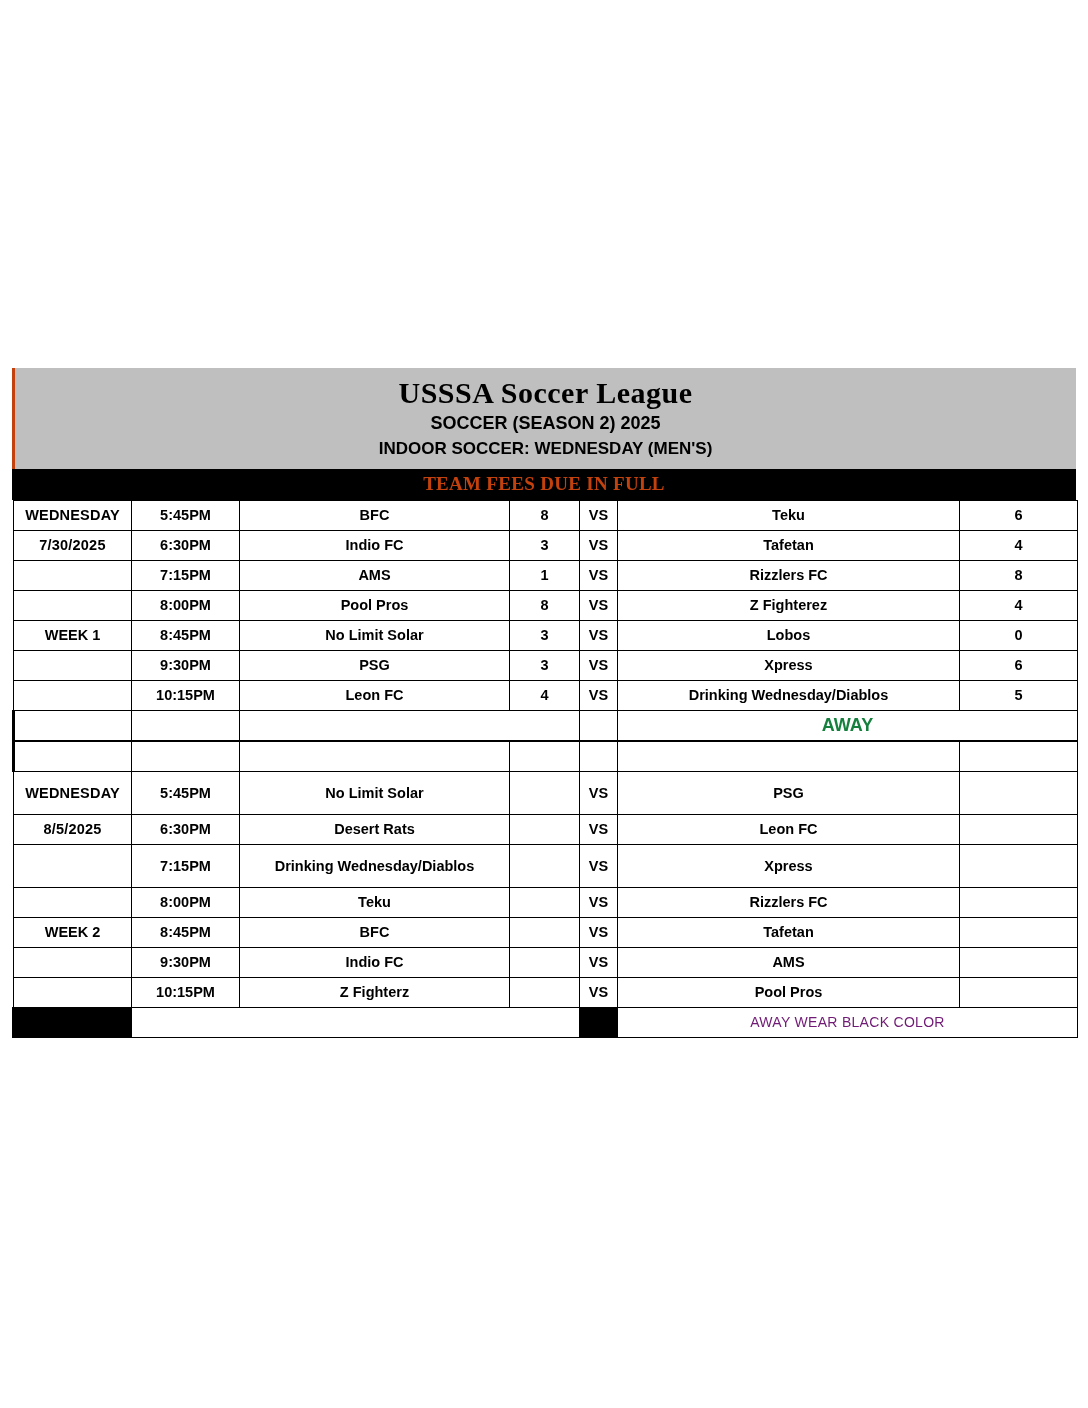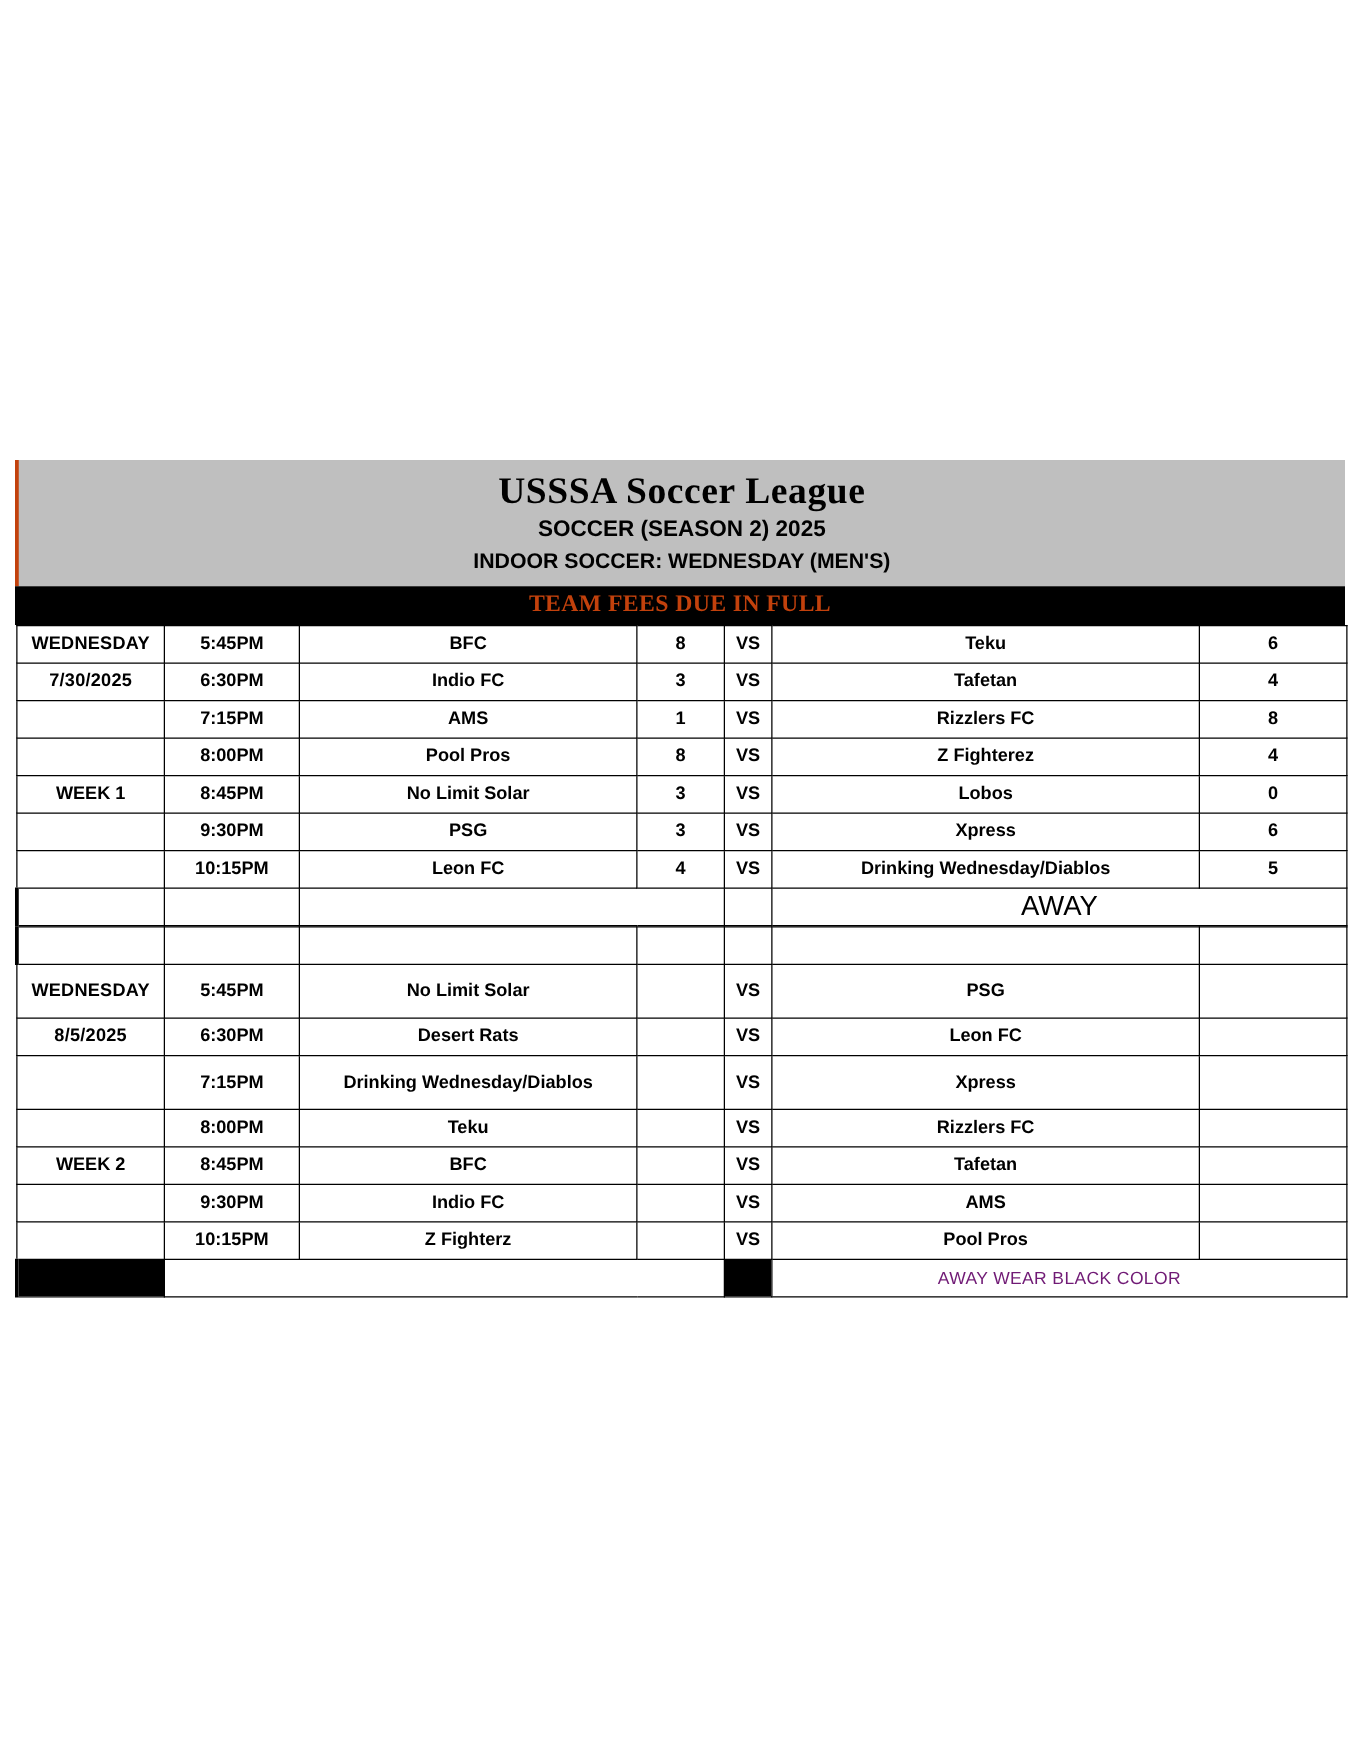--- a/index.html
+++ b/index.html
@@ -114,23 +114,23 @@
     background: #000000;
     border: 1px solid #000;
     height: 26px;
   }
   .labelband .lbl-home {
     color: #ffffff;
     font-size: 18px;
     font-weight: bold;
   }
   .labelband .lbl-away {
-    color: #000000;
-    font-size: 22px;
-    font-weight: normal;
+    color: #15803d;
+    font-size: 18px;
+    font-weight: bold;
   }
 
   .footband td {
     background: #000000;
     border: 1px solid #000;
     height: 24px;
   }
   .footband .foot-home {
     color: #ffffff;
     font-size: 14px;

